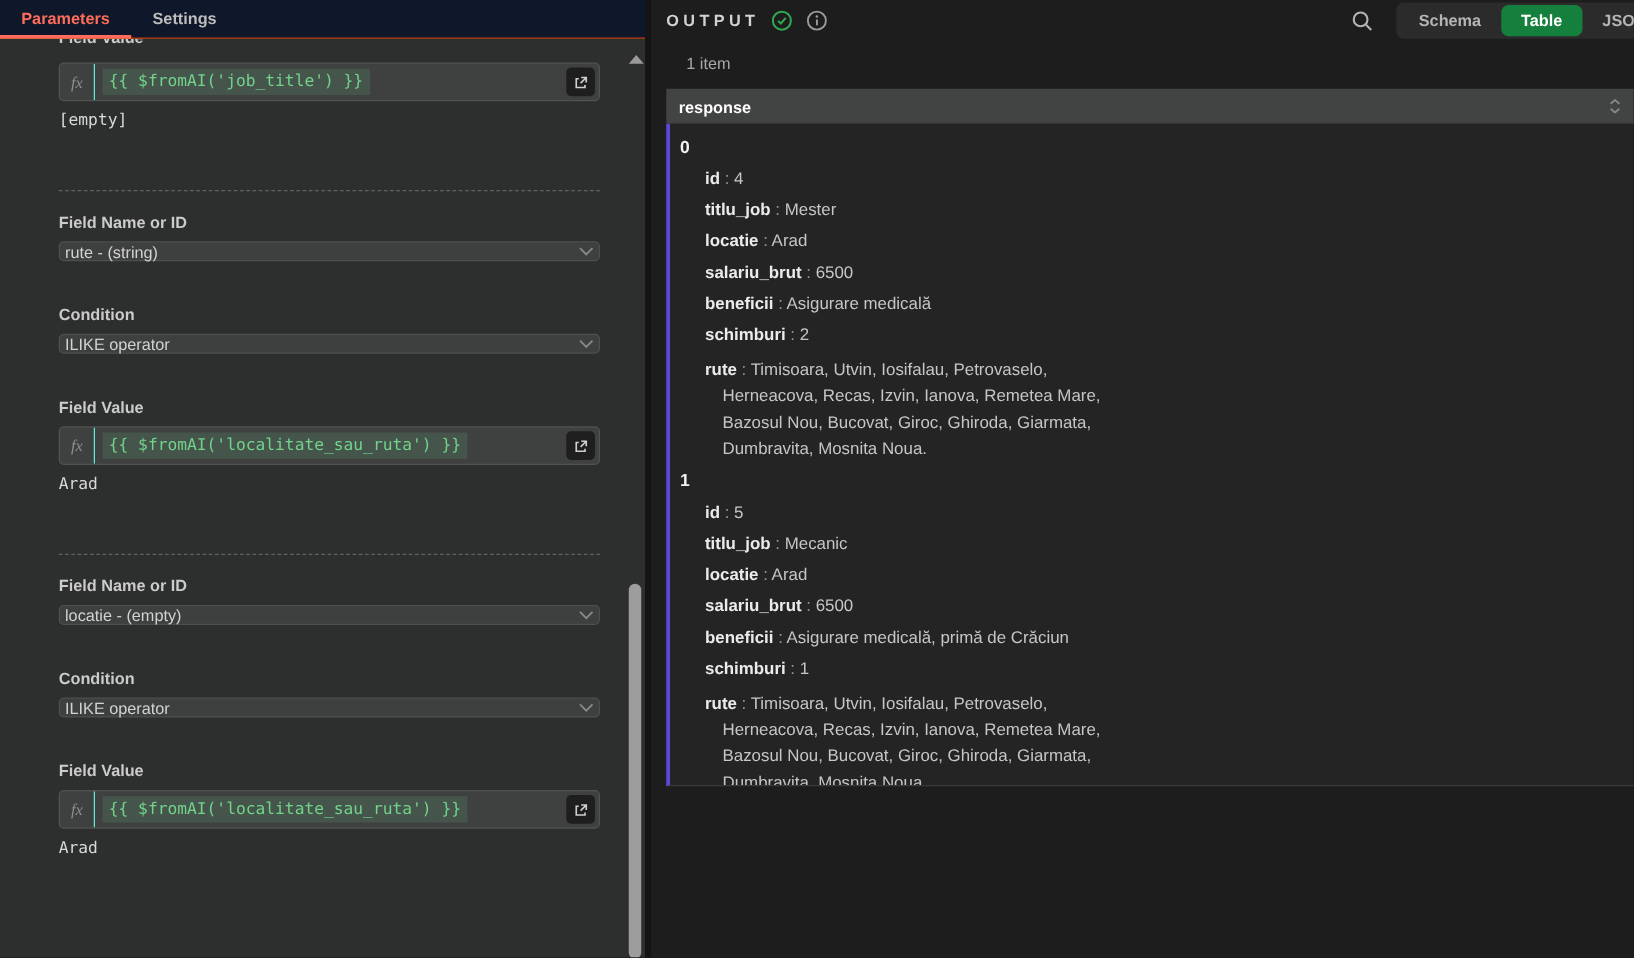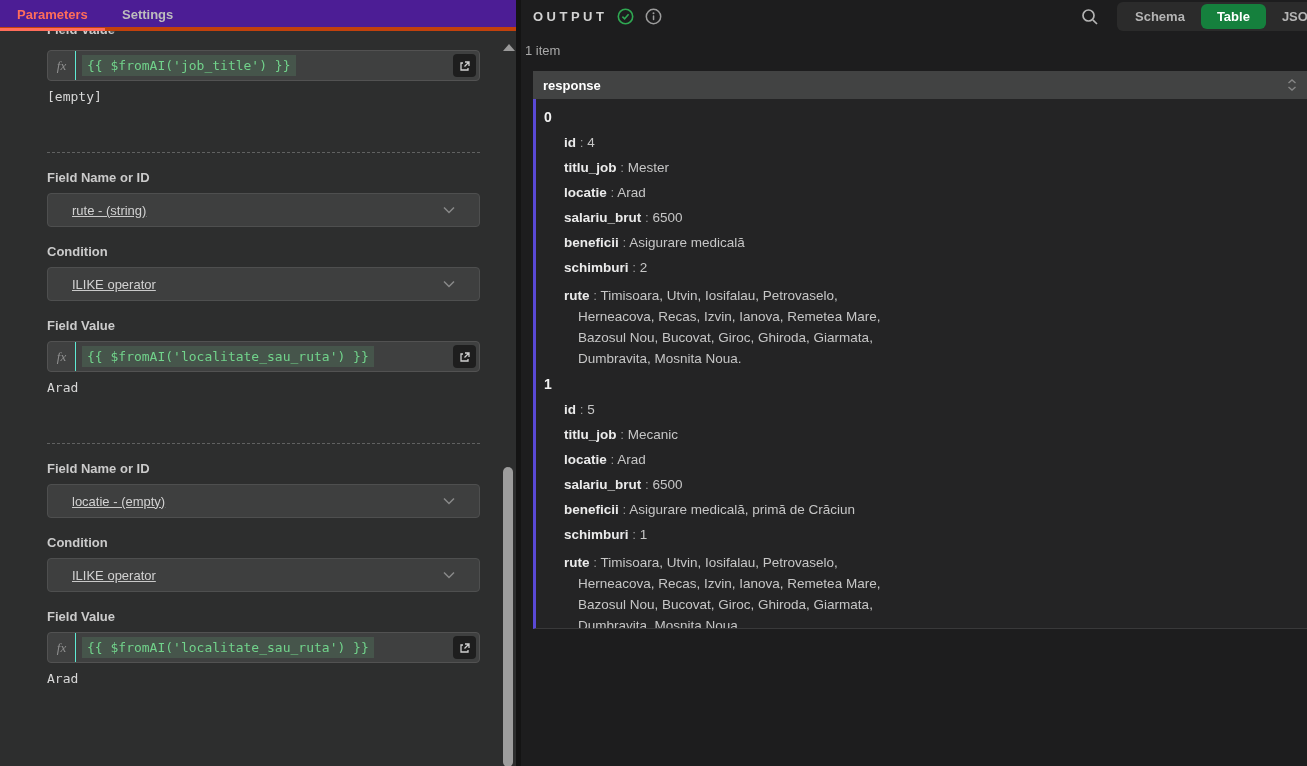--- a/index.html
+++ b/index.html
@@ -11,21 +11,21 @@
   }
   .mono { font-family:"DejaVu Sans Mono", monospace; }
 
   
   .left-panel {
     position:absolute; left:0; top:0; width:516px; height:766px;
     background:#2d2e2e; overflow:hidden;
   }
   .tab-bar {
     position:absolute; left:0; top:0; width:100%; height:31px;
-    background:#4c1d95; border-bottom:4px solid #c2410c; z-index:5;
+    background:#0f172a; border-bottom:1px solid #c2410c; z-index:5;
   }
   .tab { position:absolute; top:7px; font-size:13px; font-weight:600; cursor:default; }
   .tab-parameters { left:17px; color:#ff6d5a; font-weight:700; }
   .tab-settings { left:122px; color:#bdbdbd; }
   .tab-underline { position:absolute; left:0; top:28px; width:105px; height:3px; background:#ff6d5a; z-index:6; }
 
   .clipped-label { position:absolute; left:47px; top:22px; z-index:1; }
 
   .plabel { font-size:13px; font-weight:600; color:#cbcbcb; position:absolute; left:47px; }
 
@@ -48,23 +48,23 @@
   .expand-btn {
     position:absolute; right:3px; top:3px; width:23px; height:23px;
     background:#1e1e1e; border-radius:4px; display:flex; align-items:center; justify-content:center;
     cursor:pointer;
   }
   .expr-result { position:absolute; left:47px; font-size:13px; color:#d8d8d8; }
 
   .dashed-sep { position:absolute; left:47px; width:433px; border-top:1px dashed #8b8b8b; opacity:.55; }
 
   .select-field {
-    position:absolute; left:47px; width:433px; height:34px;
+    position:absolute; left:47px; width:433px; height:16px;
     background:#3e3f3f; border:1px solid #4e4f4f; border-radius:4px;
-    display:flex; align-items:center; padding:0 24px; cursor:pointer;text-decoration:underline;
+    display:flex; align-items:center; padding:0 4px; cursor:pointer;
   }
   .select-field .sel-label { font-size:13px; color:#d2d2d2; flex:1; }
   .chev { flex:0 0 auto; opacity:.7; }
 
   
   .scroll-up { position:absolute; left:500px; top:40px; width:18px; height:14px; cursor:pointer; }
   .scroll-thumb {
     position:absolute; left:503px; top:467px; width:10px; height:300px;
     background:#9d9d9d; border-radius:5px; cursor:grab;
   }
@@ -82,21 +82,21 @@
   .view-switcher {
     position:absolute; left:596px; top:2px; height:29px; min-width:220px;
     background:#2b2b2b; border-radius:6px; display:flex; align-items:center; padding:2px;
   }
   .vtab {
     font-size:13px; font-weight:600; color:#b5b5b5; padding:5px 16px; border-radius:6px;
     cursor:pointer; white-space:nowrap;
   }
   .vtab.active { background:#15803d; color:#ffffff; font-weight:700; }
 
-  .items-count { position:absolute; left:4px; top:43px; font-size:13px; color:#a9a9a9; }
+  .items-count { position:absolute; left:28px; top:43px; font-size:13px; color:#a9a9a9; }
 
   .data-table { position:absolute; left:12px; top:71px; width:774px; }
   .col-header {
     height:28px; background:#424343; display:flex; align-items:center; padding:0 10px;
   }
   .col-header .col-name { font-size:13px; font-weight:700; color:#ffffff; flex:1; }
   .sort-icon { opacity:.55; cursor:pointer; }
   .table-body {
     background:#242425; border-left:3px solid #5a49d6; border-bottom:1px solid #39393a;
     height:530px; padding:8px 0 0 6px; overflow:hidden;

